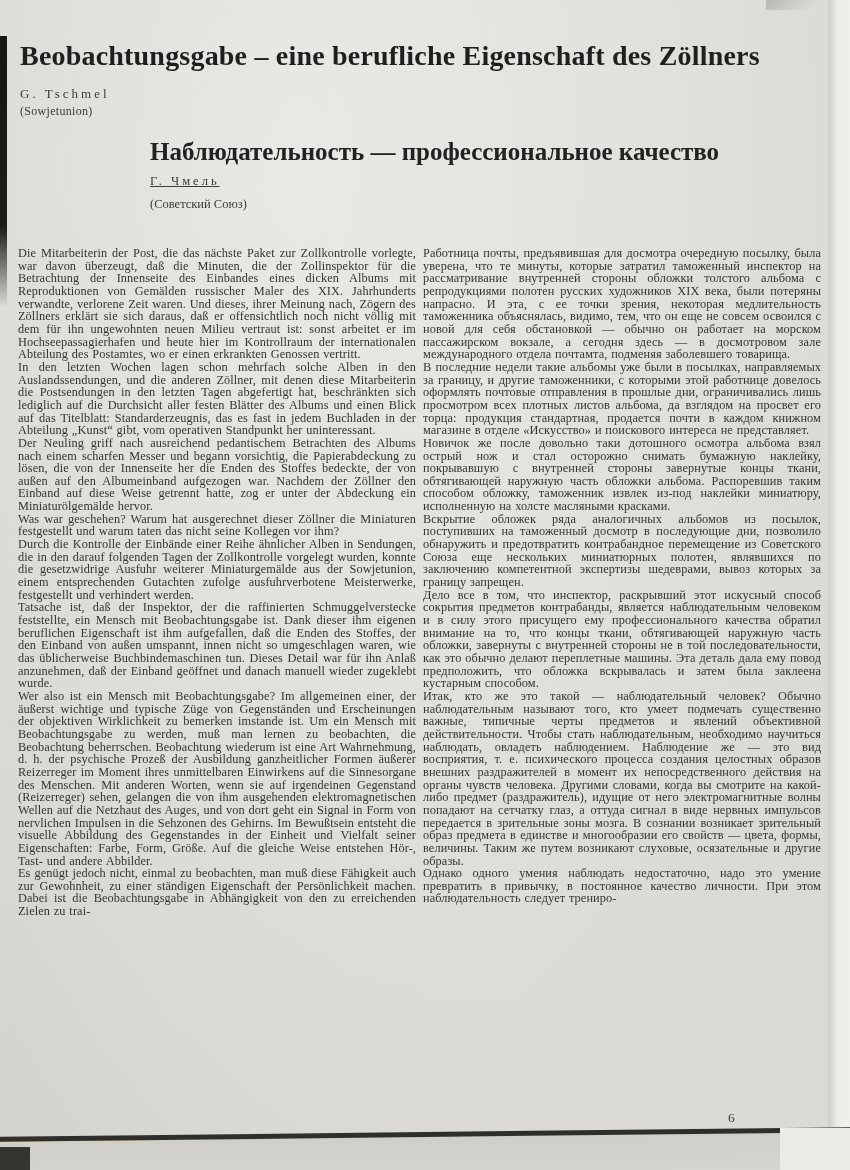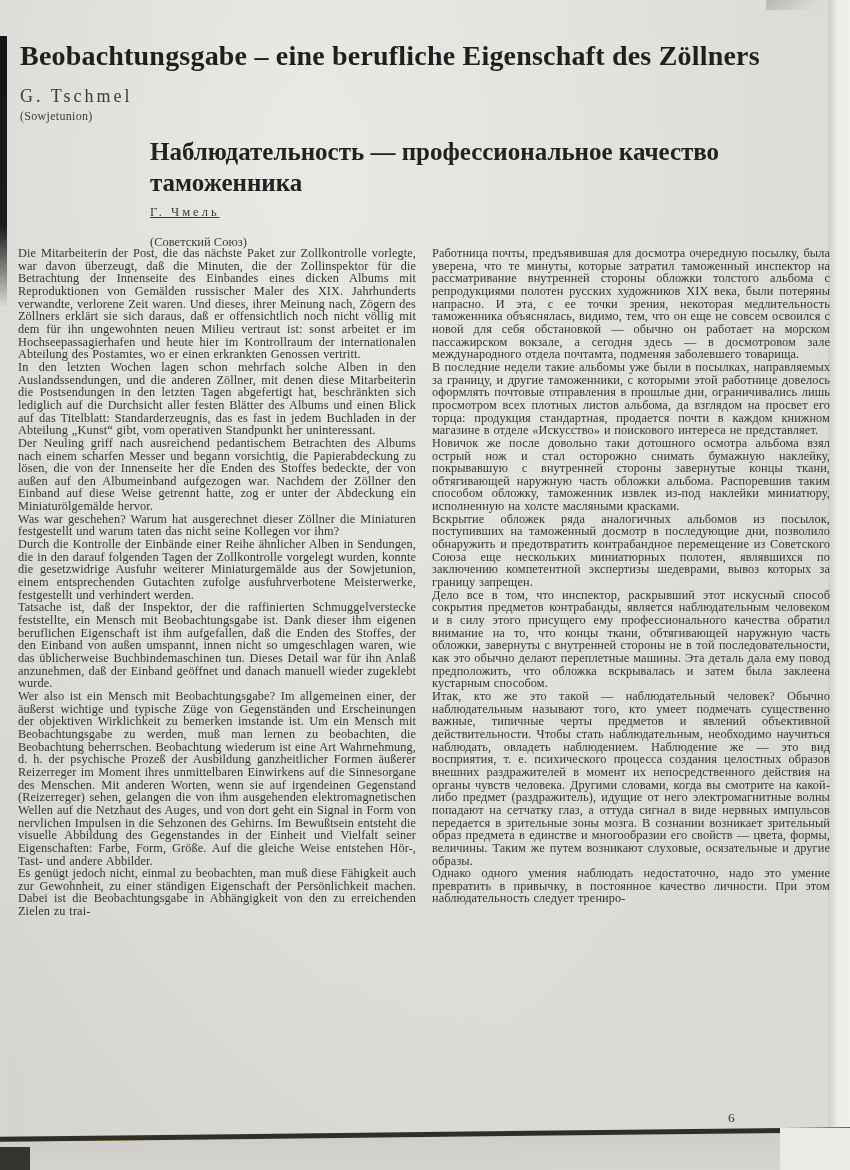--- a/index.html
+++ b/index.html
@@ -81,21 +81,21 @@
   .title-de {
     font-size: 28px;
     font-weight: bold;
     color: #201f1d;
     letter-spacing: 0.2px;
     white-space: nowrap;
     margin: 0;
   }
   .author-de {
     margin-top: 14px;
-    font-size: 18px;
+    font-size: 13px;
     letter-spacing: 3px;
     color: #3c3b37;
   }
   .origin-de {
     margin-top: 2px;
     font-size: 12px;
     letter-spacing: 0.3px;
     color: #3c3b37;
   }
 
@@ -113,32 +113,32 @@
   }
   .author-ru {
     margin-top: 7px;
     padding-right: 36px;
     font-size: 12.5px;
     letter-spacing: 3px;
     color: #3c3b37;
     text-decoration: underline;
   }
   .origin-ru {
-    margin-top: 15px;
+    margin-top: 8px;
     padding-right: 33px;
     font-size: 12.5px;
     color: #3c3b37;
   }
 
   .columns {
     position: absolute;
     left: 18px; top: 247px;
     width: 812px;
     display: flex;
-    gap: 16px;
+    gap: 7px;
   }
   .col {
     width: 398px;
     font-size: 12.3px;
     line-height: 12.65px;
     text-align: justify;
     color: #36342f;
     letter-spacing: 0.1px;
     word-spacing: 0.6px;
   }
@@ -166,21 +166,20 @@
   <div class="left-edge-strip"></div>
 
   <div class="header-de">
     <h1 class="title-de">Beobachtungsgabe – eine berufliche Eigenschaft des Zöllners</h1>
     <div class="author-de">G. Tschmel</div>
     <div class="origin-de">(Sowjetunion)</div>
   </div>
 
   <div class="header-ru">
     <div class="title-ru-line">Наблюдательность — профессиональное качество</div>
-    <div class="title-ru-line">таможенника</div>
     <div class="author-ru">Г. Чмель</div>
     <div class="origin-ru">(Советский Союз)</div>
   </div>
 
   <div class="columns">
     <div class="col">
         <p>Die Mitarbeiterin der Post, die das nächste Paket zur Zollkontrolle vorlegte, war davon überzeugt, daß die Minuten, die der Zollinspektor für die Betrachtung der Innenseite des Einbandes eines dicken Albums mit Reproduktionen von Gemälden russischer Maler des XIX. Jahrhunderts verwandte, verlorene Zeit waren. Und dieses, ihrer Meinung nach, Zögern des Zöllners erklärt sie sich daraus, daß er offensichtlich noch nicht völlig mit dem für ihn ungewohnten neuen Milieu vertraut ist: sonst arbeitet er im Hochseepassagierhafen und heute hier im Kontrollraum der internationalen Abteilung des Postamtes, wo er einen erkrankten Genossen vertritt.</p>
         <p>In den letzten Wochen lagen schon mehrfach solche Alben in den Auslandssendungen, und die anderen Zöllner, mit denen diese Mitarbeiterin die Postsendungen in den letzten Tagen abgefertigt hat, beschränkten sich lediglich auf die Durchsicht aller festen Blätter des Albums und einen Blick auf das Titelblatt: Standarderzeugnis, das es fast in jedem Buchladen in der Abteilung „Kunst“ gibt, vom operativen Standpunkt her uninteressant.</p>
         <p>Der Neuling griff nach ausreichend pedantischem Betrachten des Albums nach einem scharfen Messer und begann vorsichtig, die Papierabdeckung zu lösen, die von der Innenseite her die Enden des Stoffes bedeckte, der von außen auf den Albumeinband aufgezogen war. Nachdem der Zöllner den Einband auf diese Weise getrennt hatte, zog er unter der Abdeckung ein Miniaturölgemälde hervor.</p>
         <p>Was war geschehen? Warum hat ausgerechnet dieser Zöllner die Miniaturen festgestellt und warum taten das nicht seine Kollegen vor ihm?</p>

